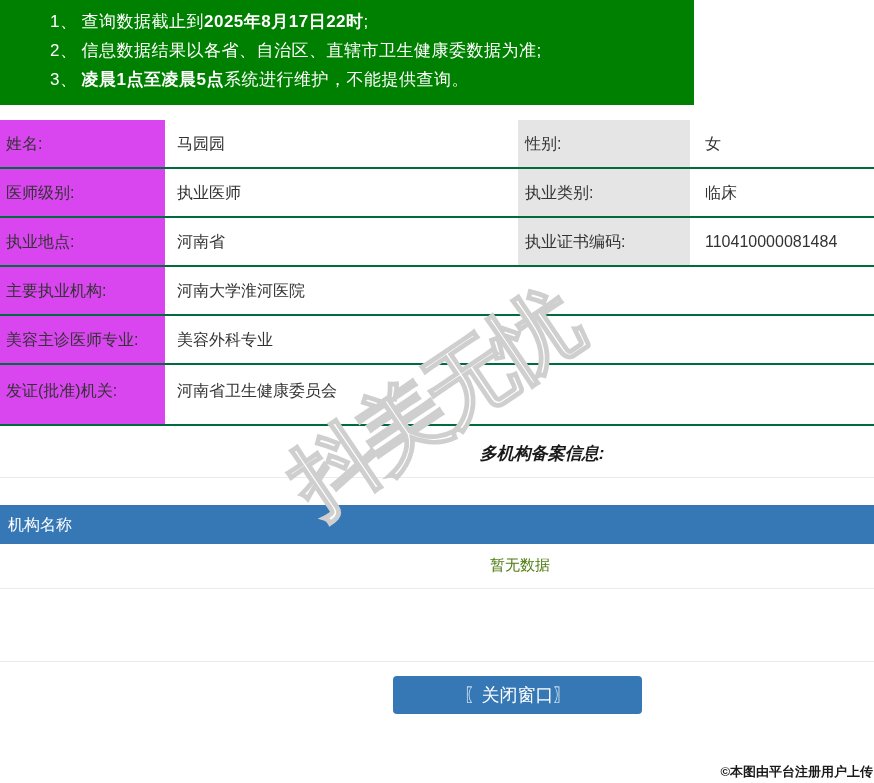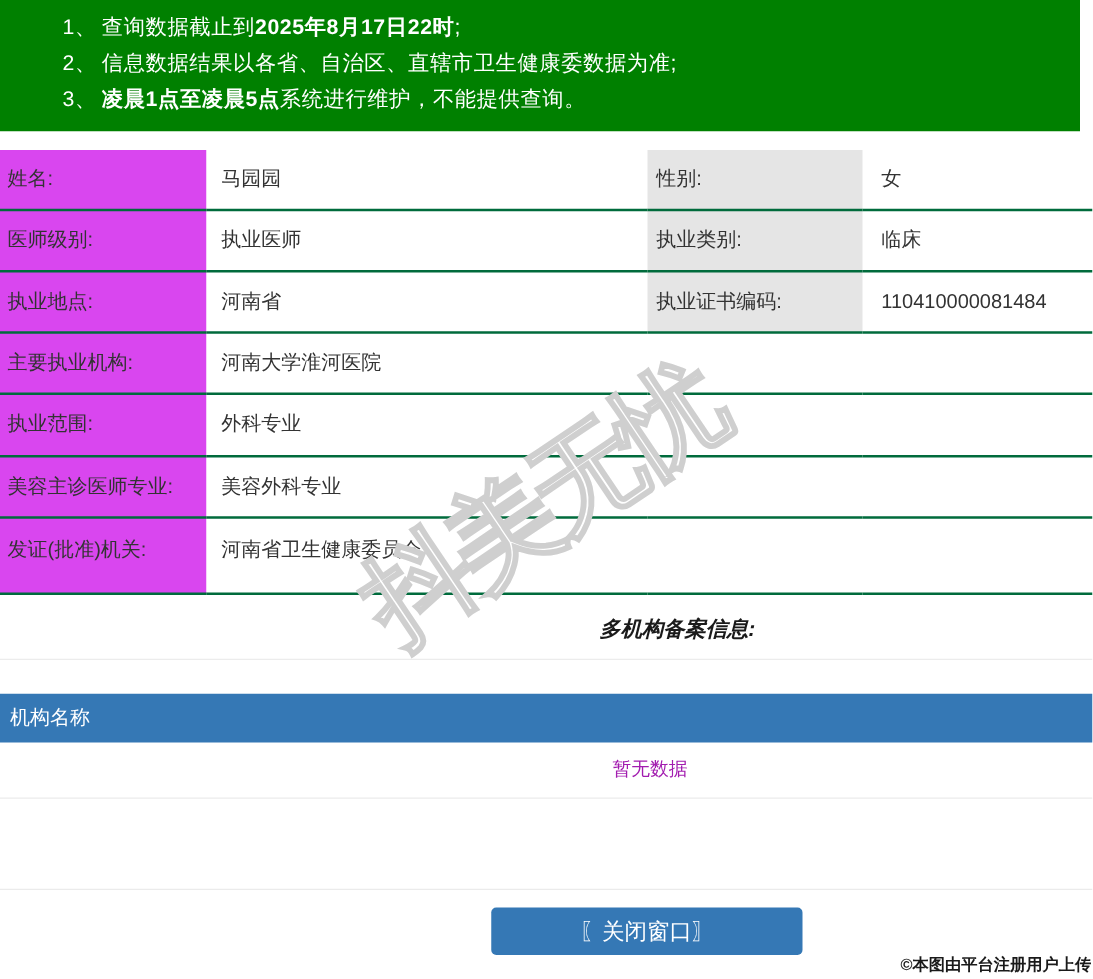--- a/index.html
+++ b/index.html
@@ -7,21 +7,21 @@
   body {
     font-family: "Liberation Sans", "DejaVu Sans", sans-serif;
     background: #ffffff;
     position: relative;
     overflow: hidden;
     color: #333;
   }
 
   
   .banner {
-    width: 864px;
+    width: 694px;
     height: 105px;
     background: #008000;
     color: #ffffff;
     padding: 7px 10px 0 50px;
   }
   .banner .line {
     font-size: 17px;
     line-height: 29px;
     letter-spacing: 0.5px;
     white-space: nowrap;
@@ -85,21 +85,21 @@
 
   .empty-state {
     width: 874px;
     border-bottom: 1px solid #ebebeb;
     padding: 12px 0 13px 0;
   }
   .empty-state-inner {
     margin-left: 166px;
     text-align: center;
     font-size: 15px;
-    color: #a21caf;
+    color: #4d7c0f;
   }
   .spacer-block {
     height: 73px;
     border-bottom: 1px solid #ebebeb;
   }
 
   
   .btn-row { padding-top: 14px; }
   .close-btn {
     display: block;
@@ -175,24 +175,20 @@
   <tr>
     <td class="lbl">执业地点:</td>
     <td class="val1">河南省</td>
     <td class="lbl2">执业证书编码:</td>
     <td class="val2">110410000081484</td>
   </tr>
   <tr>
     <td class="lbl">主要执业机构:</td>
     <td class="val1" colspan="3">河南大学淮河医院</td>
   </tr>
-  <tr class="tall">
-    <td class="lbl">执业范围:</td>
-    <td class="val1" colspan="3">外科专业</td>
-  </tr>
   <tr>
     <td class="lbl">美容主诊医师专业:</td>
     <td class="val1" colspan="3">美容外科专业</td>
   </tr>
   <tr class="last">
     <td class="lbl">发证(批准)机关:</td>
     <td class="val1" colspan="3">河南省卫生健康委员会</td>
   </tr>
 </tbody>
   </table>

